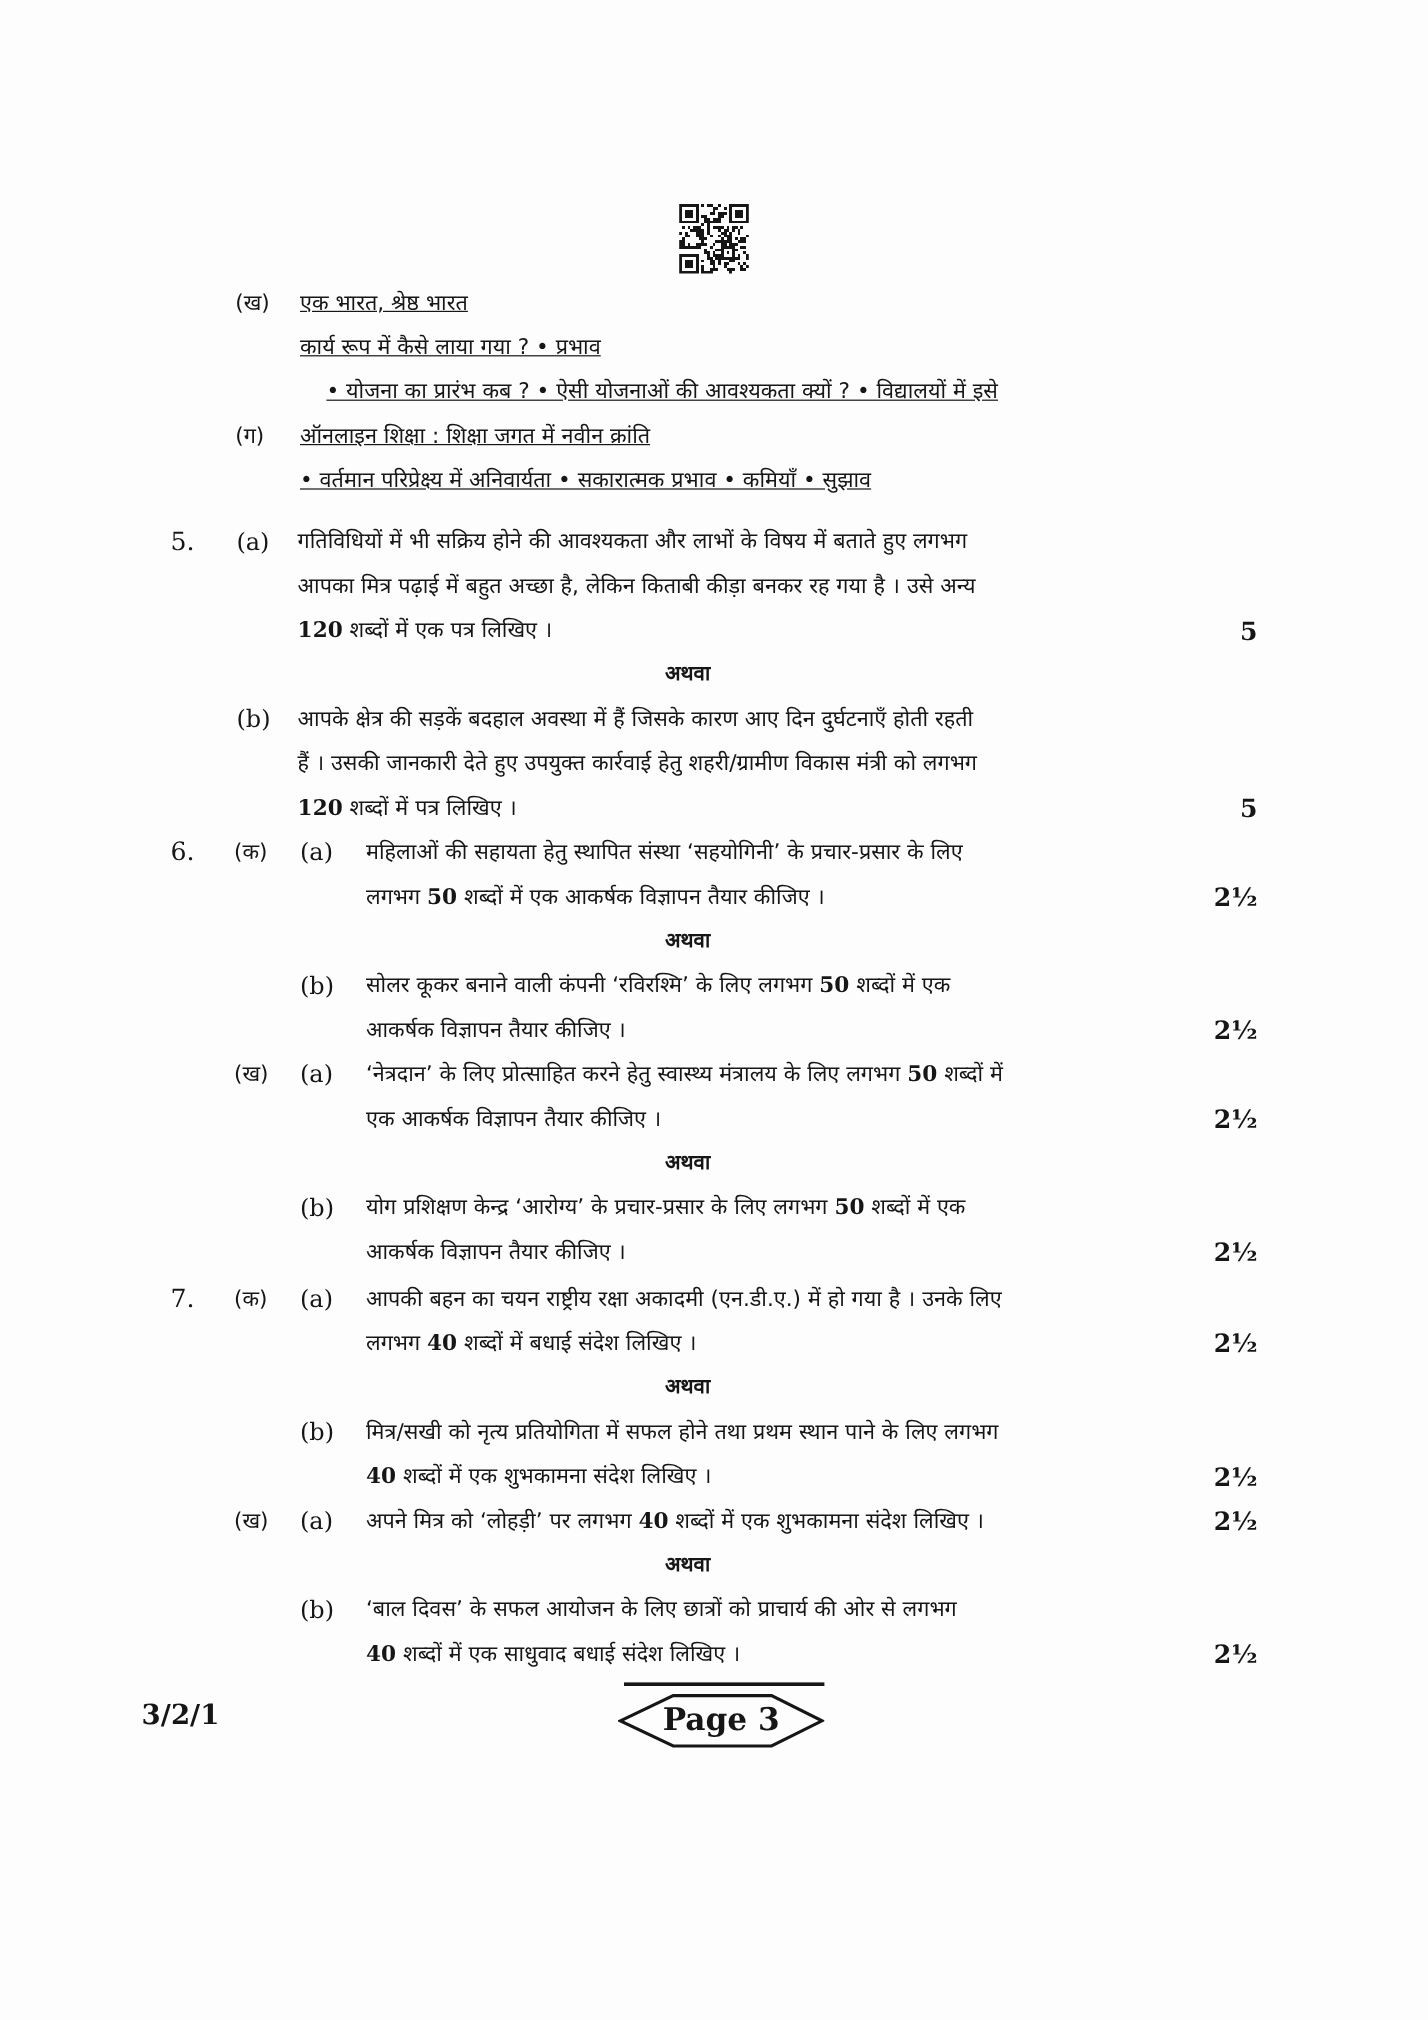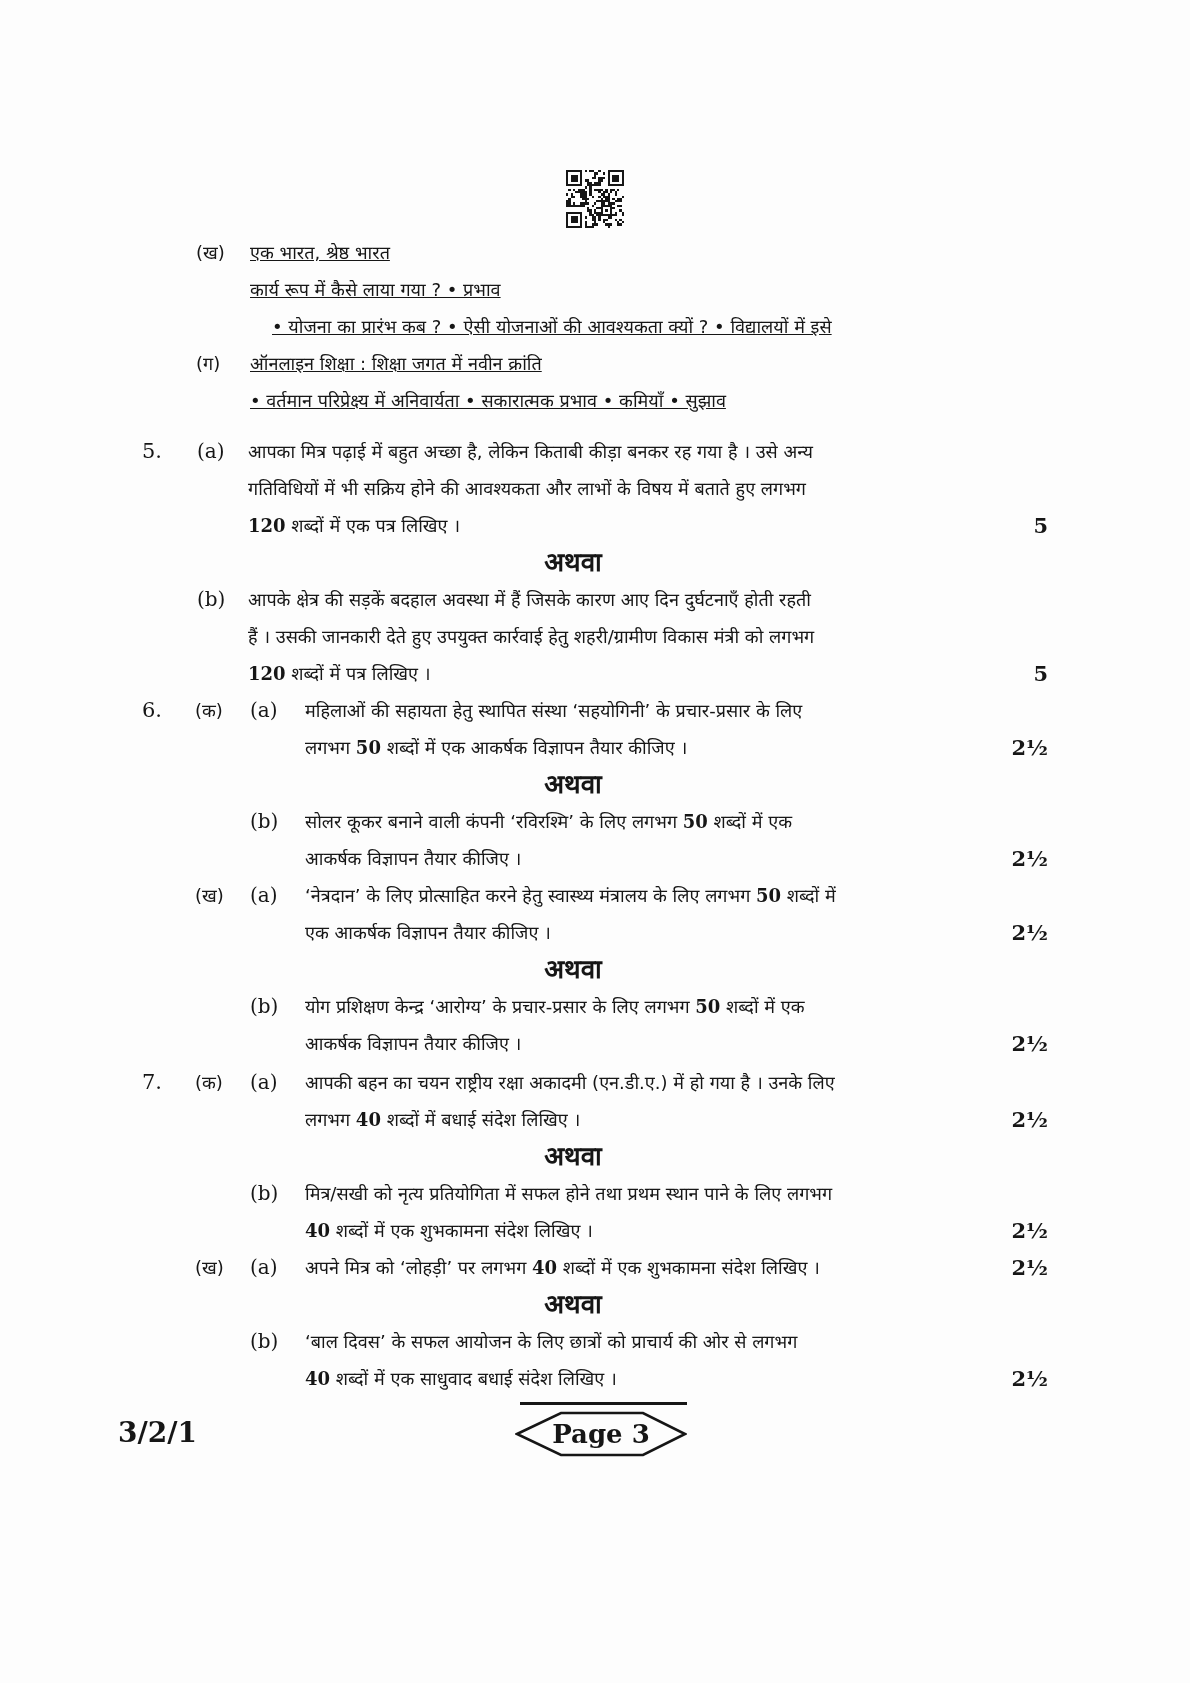--- a/index.html
+++ b/index.html
@@ -42,33 +42,33 @@
   .ptext { flex:1; min-width:0; margin-right:56px; }
   .marks {
     position:absolute; right:0; bottom:0;
     line-height:37px; font-family:"DejaVu Serif",serif;
     font-weight:700; font-size:21px;
   }
   .bd { font-weight:700; font-family:"DejaVu Serif","DejaVu Sans",serif; }
 
   
   .or-row { text-align:center; height:37px; line-height:37px;
-            font-weight:700; padding-right:44px; font-size:26px; }
+            font-weight:700; padding-right:44px; font-size:17px; }
 
   
   .foot-rule { position:absolute; left:520px; top:1402px; width:167px; height:3px; background:#161616; }
   .page-badge { position:absolute; left:515px; top:1410px; width:172px; height:48px;text-decoration:underline; }
   .page-badge svg { position:absolute; left:0; top:0; }
   .page-badge .pb-label {
     position:absolute; left:0; top:0; width:172px; height:48px;
     display:flex; align-items:center; justify-content:center;
     font-family:"DejaVu Serif",serif; font-weight:700; font-size:26px;
   }
   .doc-code { position:absolute; left:118px; top:1416px;
-    font-family:"DejaVu Serif",serif; font-weight:700; font-size:28px; }
+    font-family:"DejaVu Serif",serif; font-weight:700; font-size:23px; }
 </style>
 </head>
 <body>
 
 <div class="wrap">
 
   <div class="qr-row">
     <svg viewBox="0 0 25 25" xmlns="http://www.w3.org/2000/svg">
         <g fill="#161616">
           <rect x="8" y="0" width="1" height="1"></rect>
@@ -292,22 +292,22 @@
         <div class="tl"><span>• वर्तमान परिप्रेक्ष्य में अनिवार्यता • सकारात्मक प्रभाव • कमियाँ • सुझाव</span></div>
       </div>
     </div>
   </div>
 
   <div class="qgroup-5">
     <div class="part">
       <span class="c n1">5.</span>
       <span class="c la5">(a)</span>
       <div class="ptext">
+        <div class="tl"><span>गतिविधियों में भी सक्रिय होने की आवश्यकता और लाभों के विषय में बताते हुए लगभग</span></div>
         <div class="tl"><span>आपका मित्र पढ़ाई में बहुत अच्छा है, लेकिन किताबी कीड़ा बनकर रह गया है । उसे अन्य</span></div>
-        <div class="tl"><span>गतिविधियों में भी सक्रिय होने की आवश्यकता और लाभों के विषय में बताते हुए लगभग</span></div>
         <div class="tl"><span class="bd">120</span><span> शब्दों में एक पत्र लिखिए ।</span></div>
       </div>
       <span class="marks">5</span>
     </div>
     <div class="or-row">अथवा</div>
     <div class="part">
       <span class="c n1"></span>
       <span class="c la5">(b)</span>
       <div class="ptext">
         <div class="tl"><span>आपके क्षेत्र की सड़कें बदहाल अवस्था में हैं जिसके कारण आए दिन दुर्घटनाएँ होती रहती</span></div>

